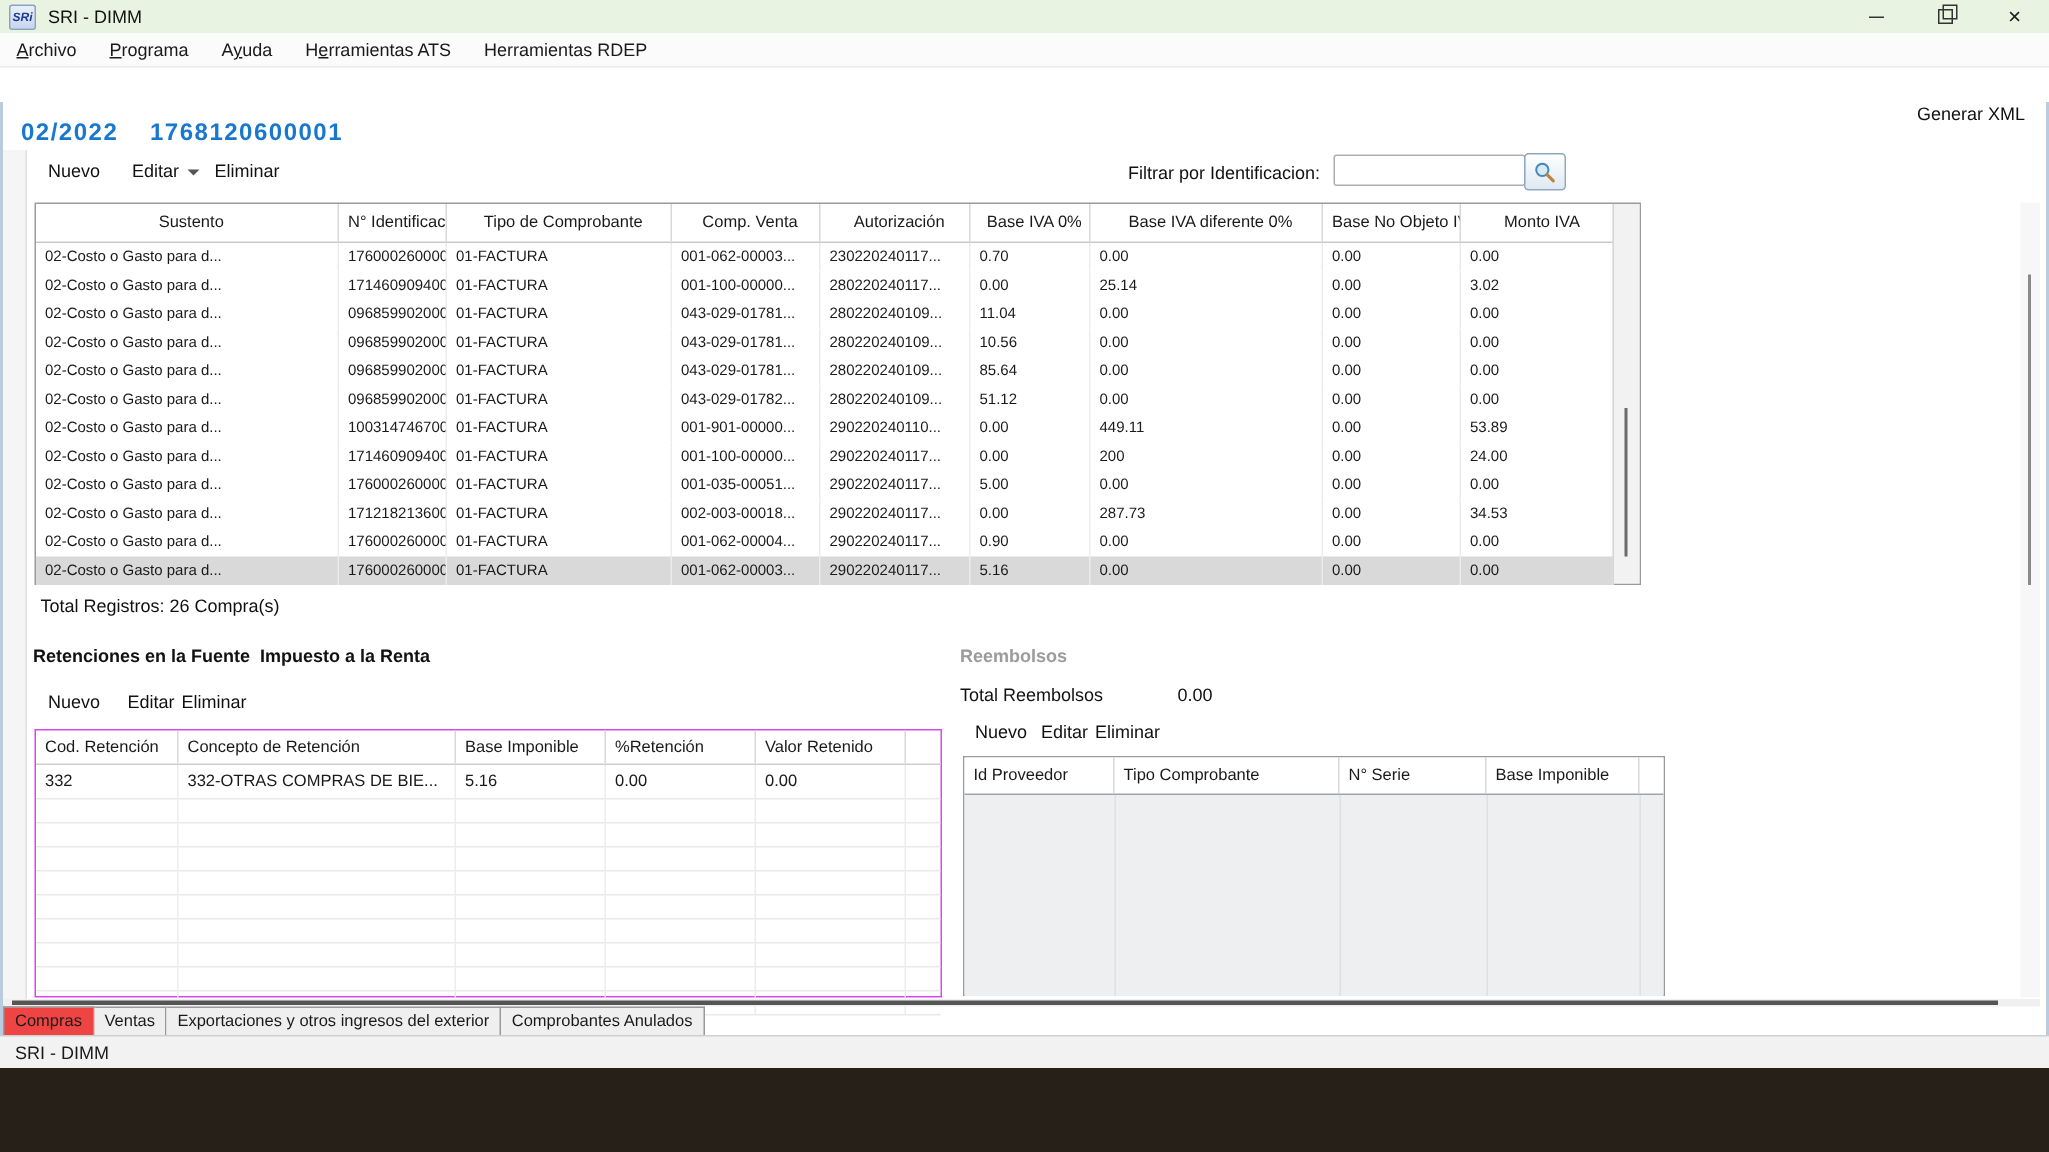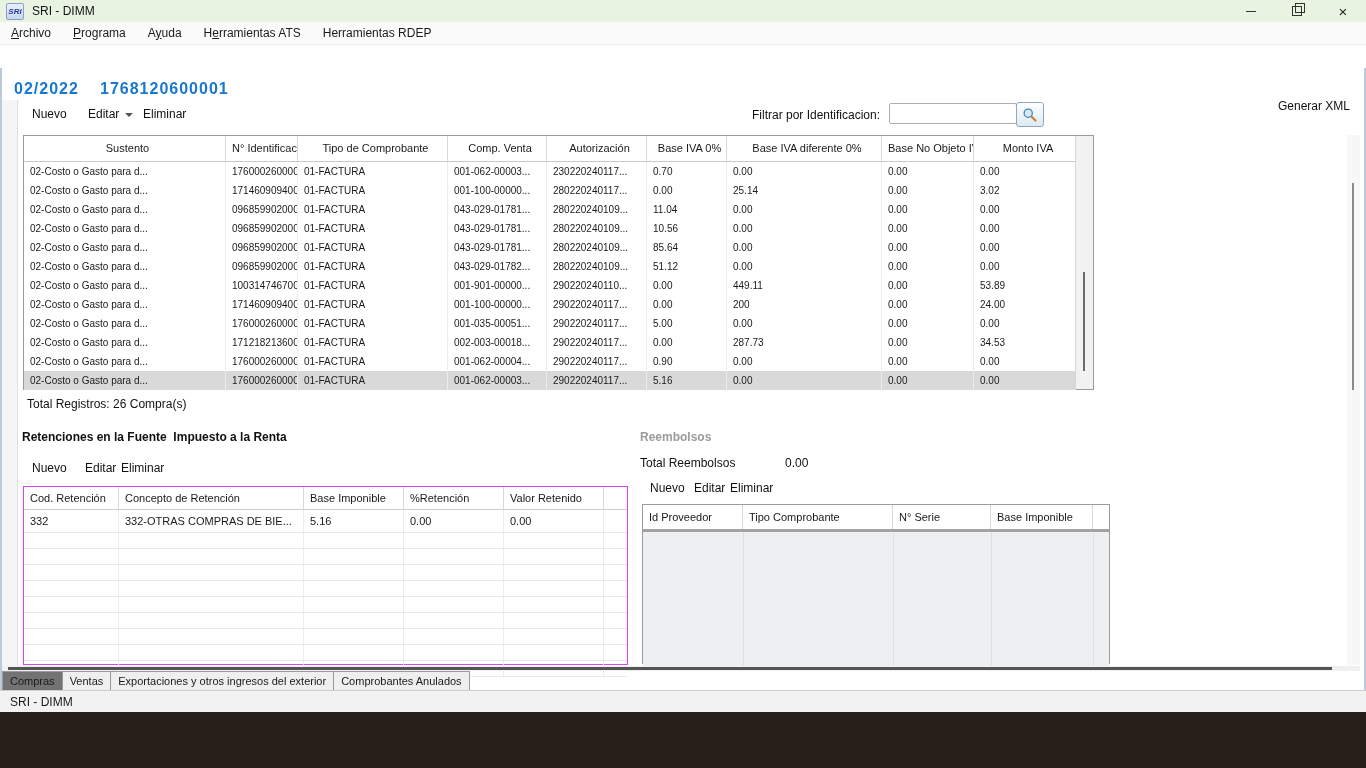--- a/index.html
+++ b/index.html
@@ -36,21 +36,21 @@
   .tab-close{color:#7a8aa0;font-size:12px;line-height:12px;margin-left:3px;}
   .view-btns{position:absolute;right:6px;top:6px;display:flex;gap:9px;align-items:center;}
   .vmin{width:11px;height:4px;border:1px solid #5a5a5a;background:#f4f4f4;}
   .vmax{width:11px;height:9px;border:1px solid #5a5a5a;border-top:3px solid #5a5a5a;background:#f4f4f4;}
 
   
   .viewframe{left:0;top:68px;width:1362px;height:622px;border-left:2px solid #b9cbdd;border-right:2px solid #b9cbdd;background:#fff;}
   .gutter{left:2px;top:100px;width:15px;height:566px;background:#f5f5f5;border-right:1px solid #e0e0e0;}
 
   .doc-header{font-weight:bold;font-size:16px;letter-spacing:1px;color:#1878cf;top:80px;white-space:pre;}
-  .generar{top:99px;right:16px;font-size:12px;color:#111;letter-spacing:0;margin-left:16px;}
+  .generar{top:69px;right:16px;font-size:12px;color:#111;letter-spacing:0;margin-left:16px;}
 
   .tb-label{font-size:12px;color:#111;}
   .dd-arrow{width:0;height:0;border-left:4px solid transparent;border-right:4px solid transparent;border-top:4px solid #555;}
   .filter-input{left:889px;top:103px;width:118px;height:19px;border:1px solid #aeaeae;border-radius:2px;background:#fff;
                 font-size:12px;padding:0 4px;box-sizing:content-box;font-family:inherit;}
   .filter-btn{left:1016px;top:102px;width:26px;height:23px;border:1px solid #8fa8c0;border-radius:3px;
               background:linear-gradient(#feffff,#dfe9f2);display:flex;align-items:center;justify-content:center;}
 
   
   .mtable{left:23px;top:135px;width:1071px;height:255px;border:1px solid #9b9b9b;background:#fff;box-sizing:border-box;}
@@ -77,33 +77,33 @@
   .rt-head .tcell{border-right:1px solid #d8d8d8;}
   .rrow{display:flex;height:22px;line-height:22px;font-size:11px;border-bottom:1px solid #e9e9e9;}
   .rrow .tcell{border-right:1px solid #ececec;}
   .rrow.empty{height:15px;line-height:15px;}
   .rt .c0{width:95px}.rt .c1{width:185px}.rt .c2{width:100px}.rt .c3{width:100px}.rt .c4{width:100px}
   .rt .c5{width:23px;border-right:none;}
 
   
   .reemb-title{color:#9b9b9b;}
   .btable{left:642px;top:504px;width:468px;height:160px;border:1px solid #9b9b9b;background:#fff;box-sizing:border-box;}
-  .bt-head{display:flex;height:24px;line-height:24px;font-size:11px;border-bottom:3px solid #a3a3a3;background:#fff;}
+  .bt-head{display:flex;height:24px;line-height:24px;font-size:11px;border-bottom:1px solid #a3a3a3;background:#fff;}
   .bt-head .tcell{border-right:1px solid #d8d8d8;}
   .bt .c0{width:100px}.bt .c1{width:150px}.bt .c2{width:98px}.bt .c3{width:102px}.bt .c4{width:16px;border-right:none;}
   .bt-body{position:relative;height:134px;background:#edeff1;}
   .bt-sep{position:absolute;top:0;bottom:0;width:1px;background:#dde0e4;}
 
   
   .hsb{left:2px;top:666px;width:1358px;height:5px;background:#f0f0f0;}
   .hsb-thumb{position:absolute;left:6px;top:1px;width:1324px;height:3px;background:#555;}
   .bottom-tabs{left:2px;top:671px;height:19px;display:flex;font-size:11px;}
   .btab{height:18px;line-height:18px;padding:0 7px;border:1px solid #9a9a9a;border-left:none;background:#efefef;white-space:nowrap;}
   .btab:first-child{border-left:1px solid #9a9a9a;}
-  .btab.active{background:#737373;border-bottom:1px solid #fff;}
+  .btab.active{background:#ef4444;border-bottom:1px solid #fff;}
   .statusbar{left:0;top:690px;width:1366px;height:22px;background:#f2f2f2;border-top:1px solid #cfcfcf;
              font-size:12px;display:flex;align-items:center;}
   .statusbar span{margin-left:10px;}
 
   
   .taskbar{left:0;top:712px;width:1366px;height:56px;background:#272018;}
   .folder-svg,.icon-svg{width:28px;height:28px;}
 </style>
 </head>
 <body>

